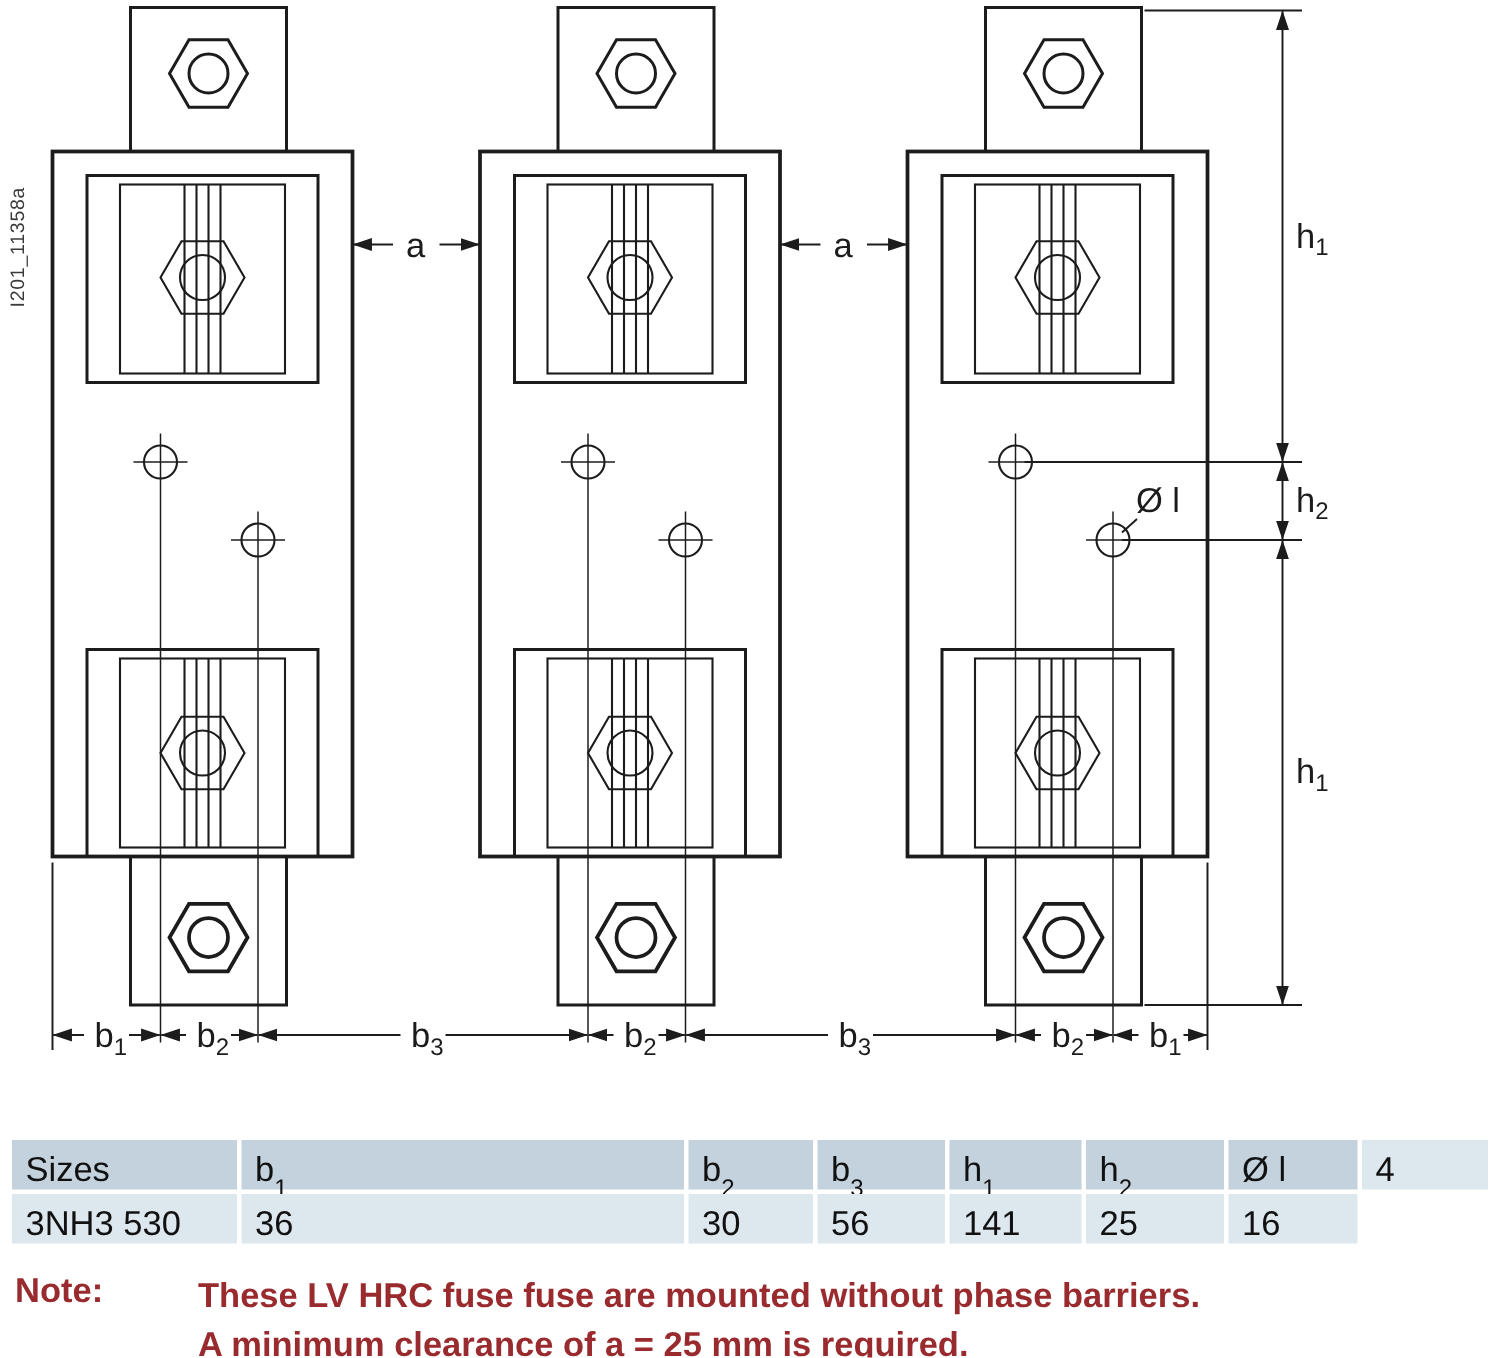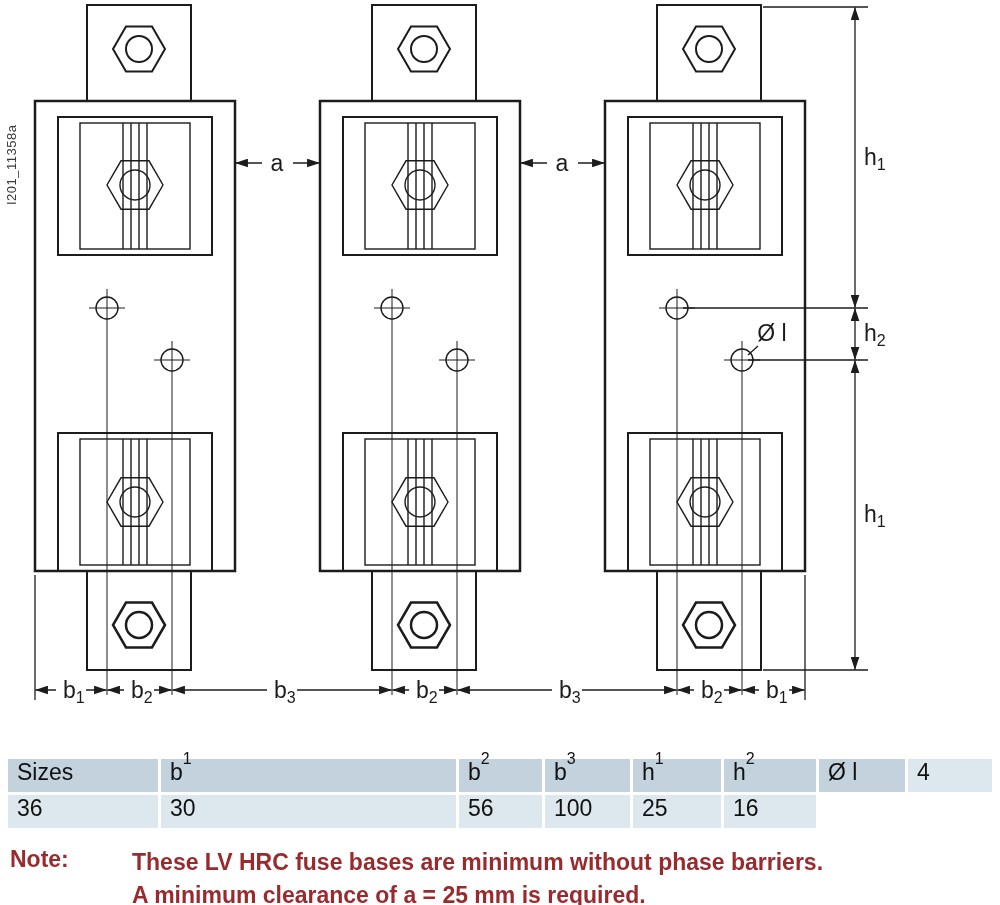--- a/index.html
+++ b/index.html
@@ -28,21 +28,21 @@
   .arrow-fill{fill:var(--line);stroke:none;}
 
   
   .spec-table{
     margin:25px 8px 0 8px;
     display:grid;
     grid-template-columns:150px 295px 83px 85px 88px 92px 86px 84px;
     gap:3px;
   }
   .th,.td{
-    height:33px;display:flex;align-items:flex-start;
+    height:33px;display:flex;align-items:flex-end;
     padding-left:9px;font-size:23px;color:#111;
   }
   .th{background:var(--table_header_bg);}
   .td{background:var(--table_row_bg);}
   sub{font-size:16px;line-height:0;}
 
   
   .note{
     display:flex;margin:18px 0 0 10px;
     color:var(--note_text);font-size:23px;font-weight:bold;
@@ -199,30 +199,31 @@
     <div class="th">
         <span>h</span>
         <sub>2</sub>
       </div>
     <div class="th">
         <span>Ø l</span>
         <sub></sub>
       </div>
 
     <div class="td">4</div>
+    <div class="td">3NH3 530</div>
     <div class="td">36</div>
     <div class="td">30</div>
     <div class="td">56</div>
-    <div class="td">100</div>
+    <div class="td">141</div>
     <div class="td">25</div>
     <div class="td">16</div>
   </div>
 
   
   <div class="note">
     <div class="note-label">Note:</div>
     <div class="note-text">
-      <div>These LV HRC fuse bases are minimum without phase barriers.</div>
+      <div>These LV HRC fuse fuse are mounted without phase barriers.</div>
       <div>A minimum clearance of a = 25 mm is required.</div>
     </div>
   </div>
 
 </div>
 
 </body></html>

